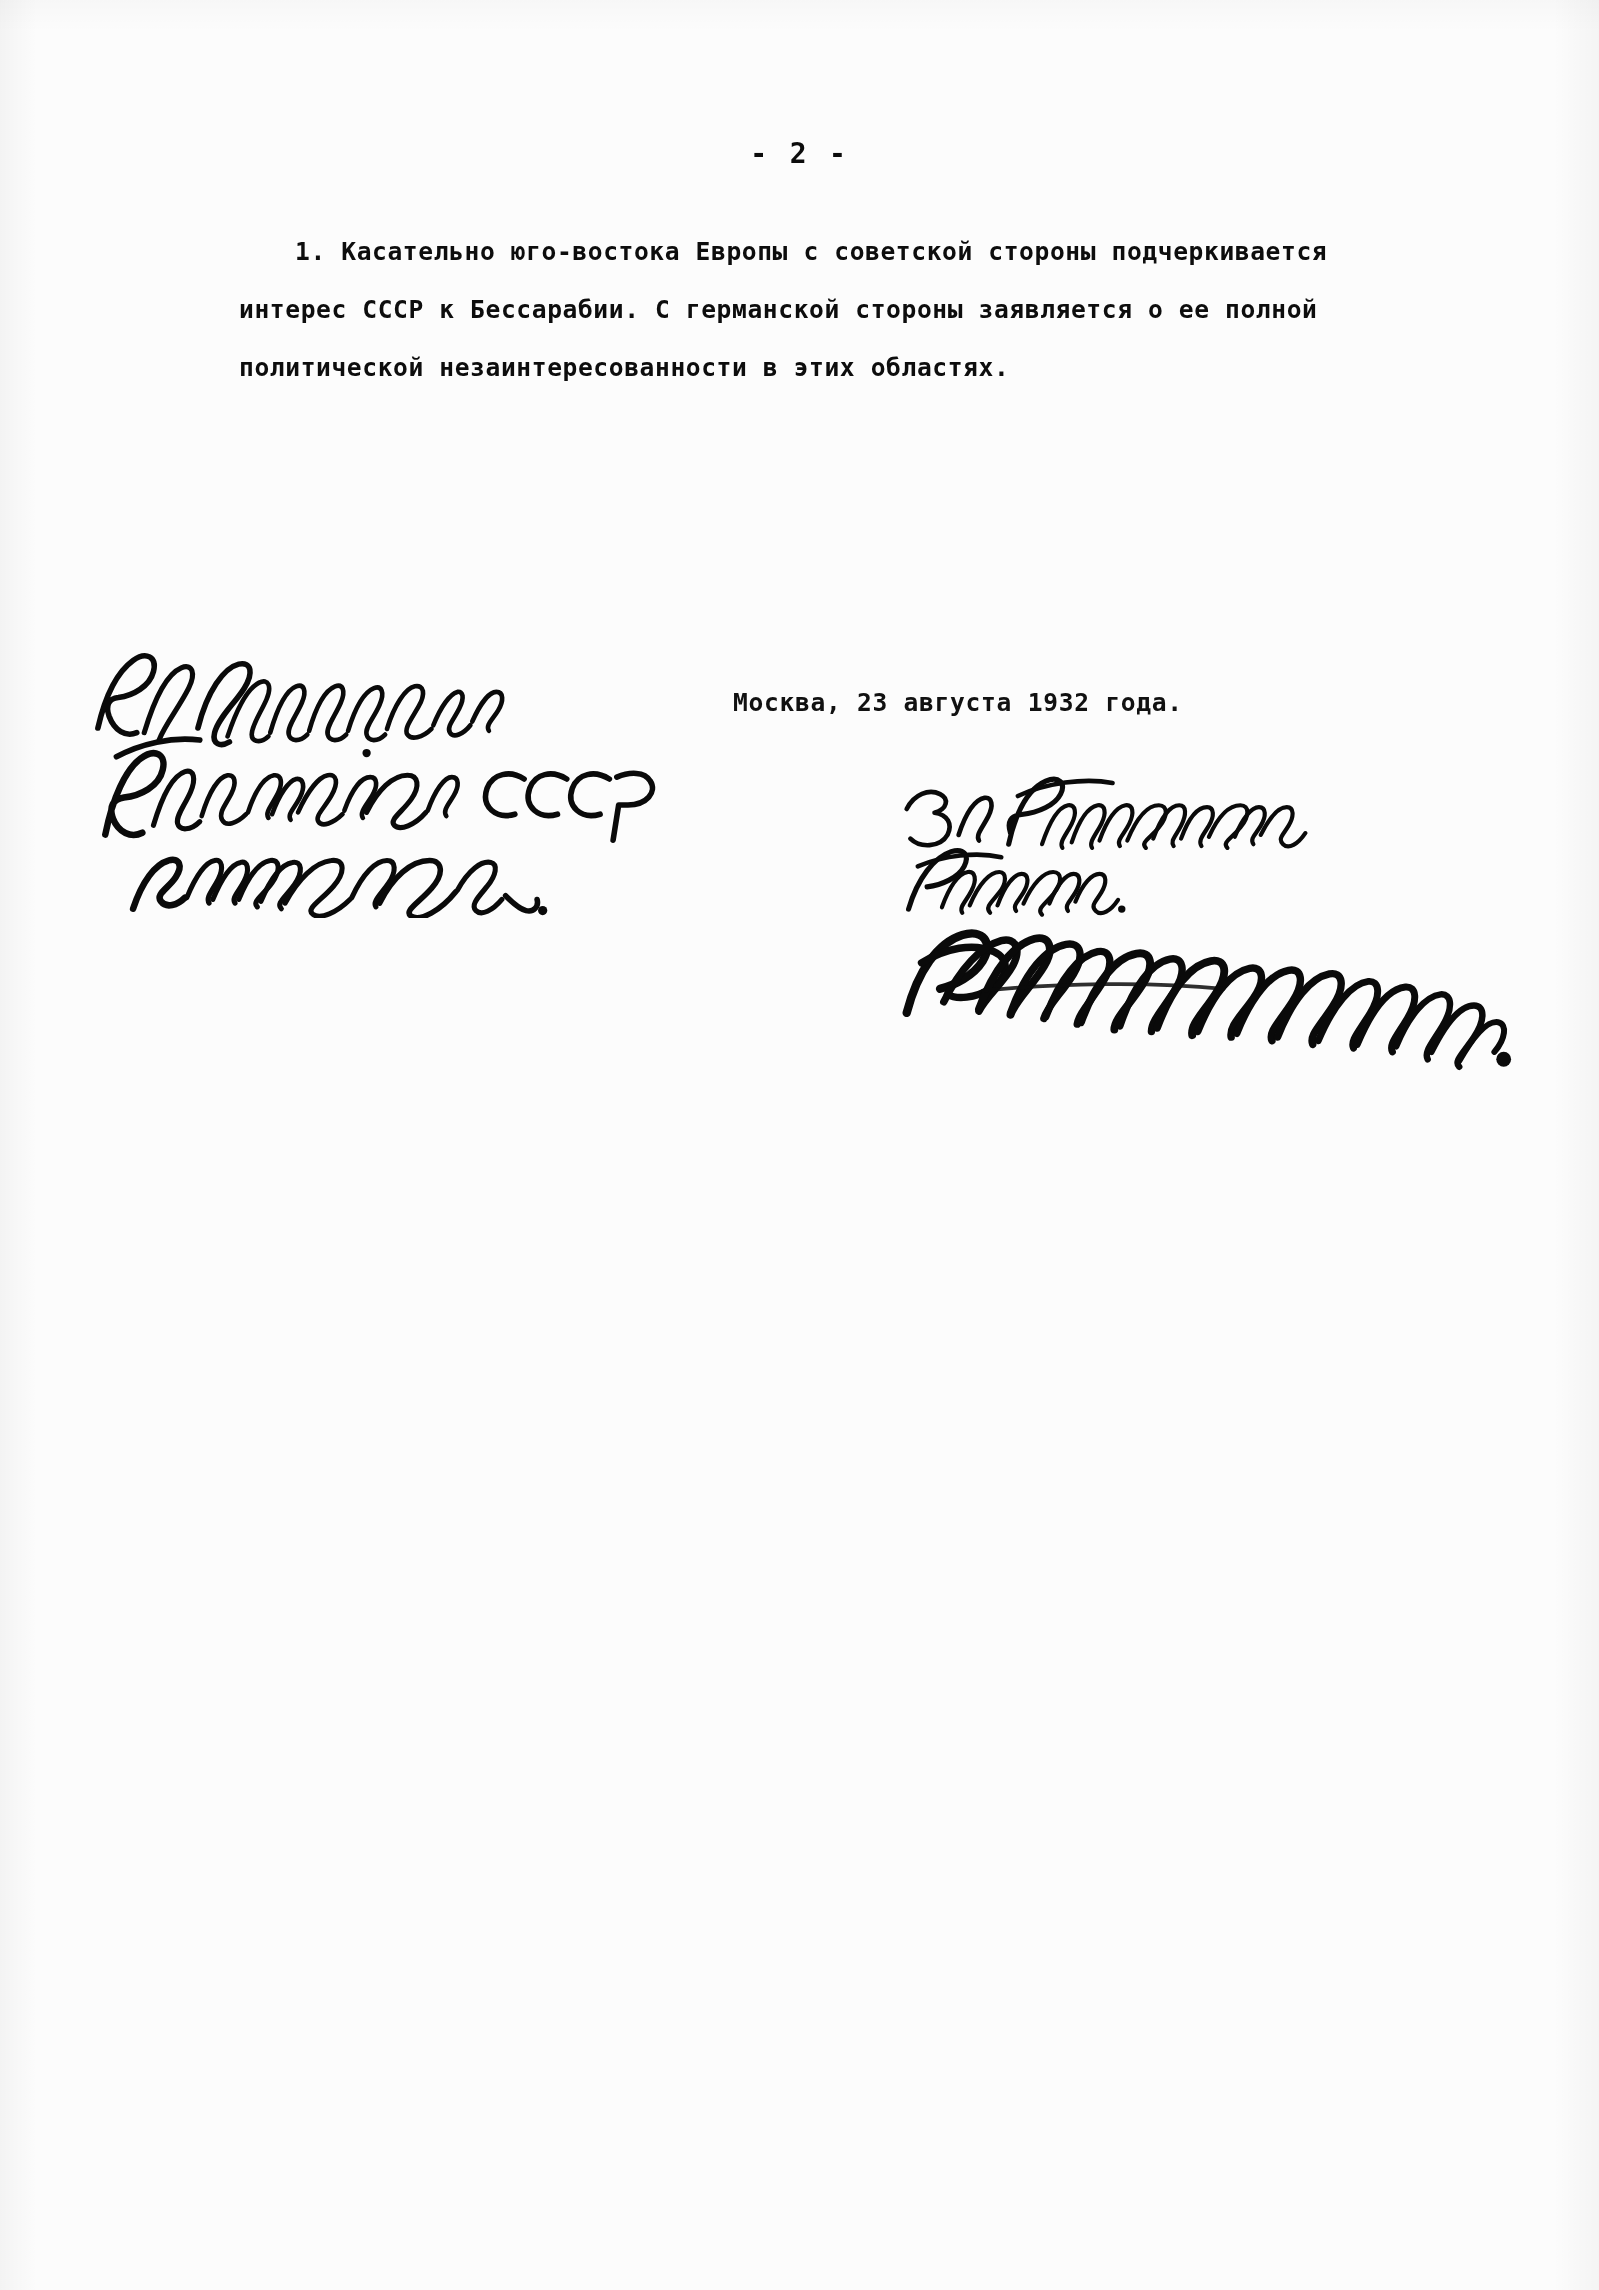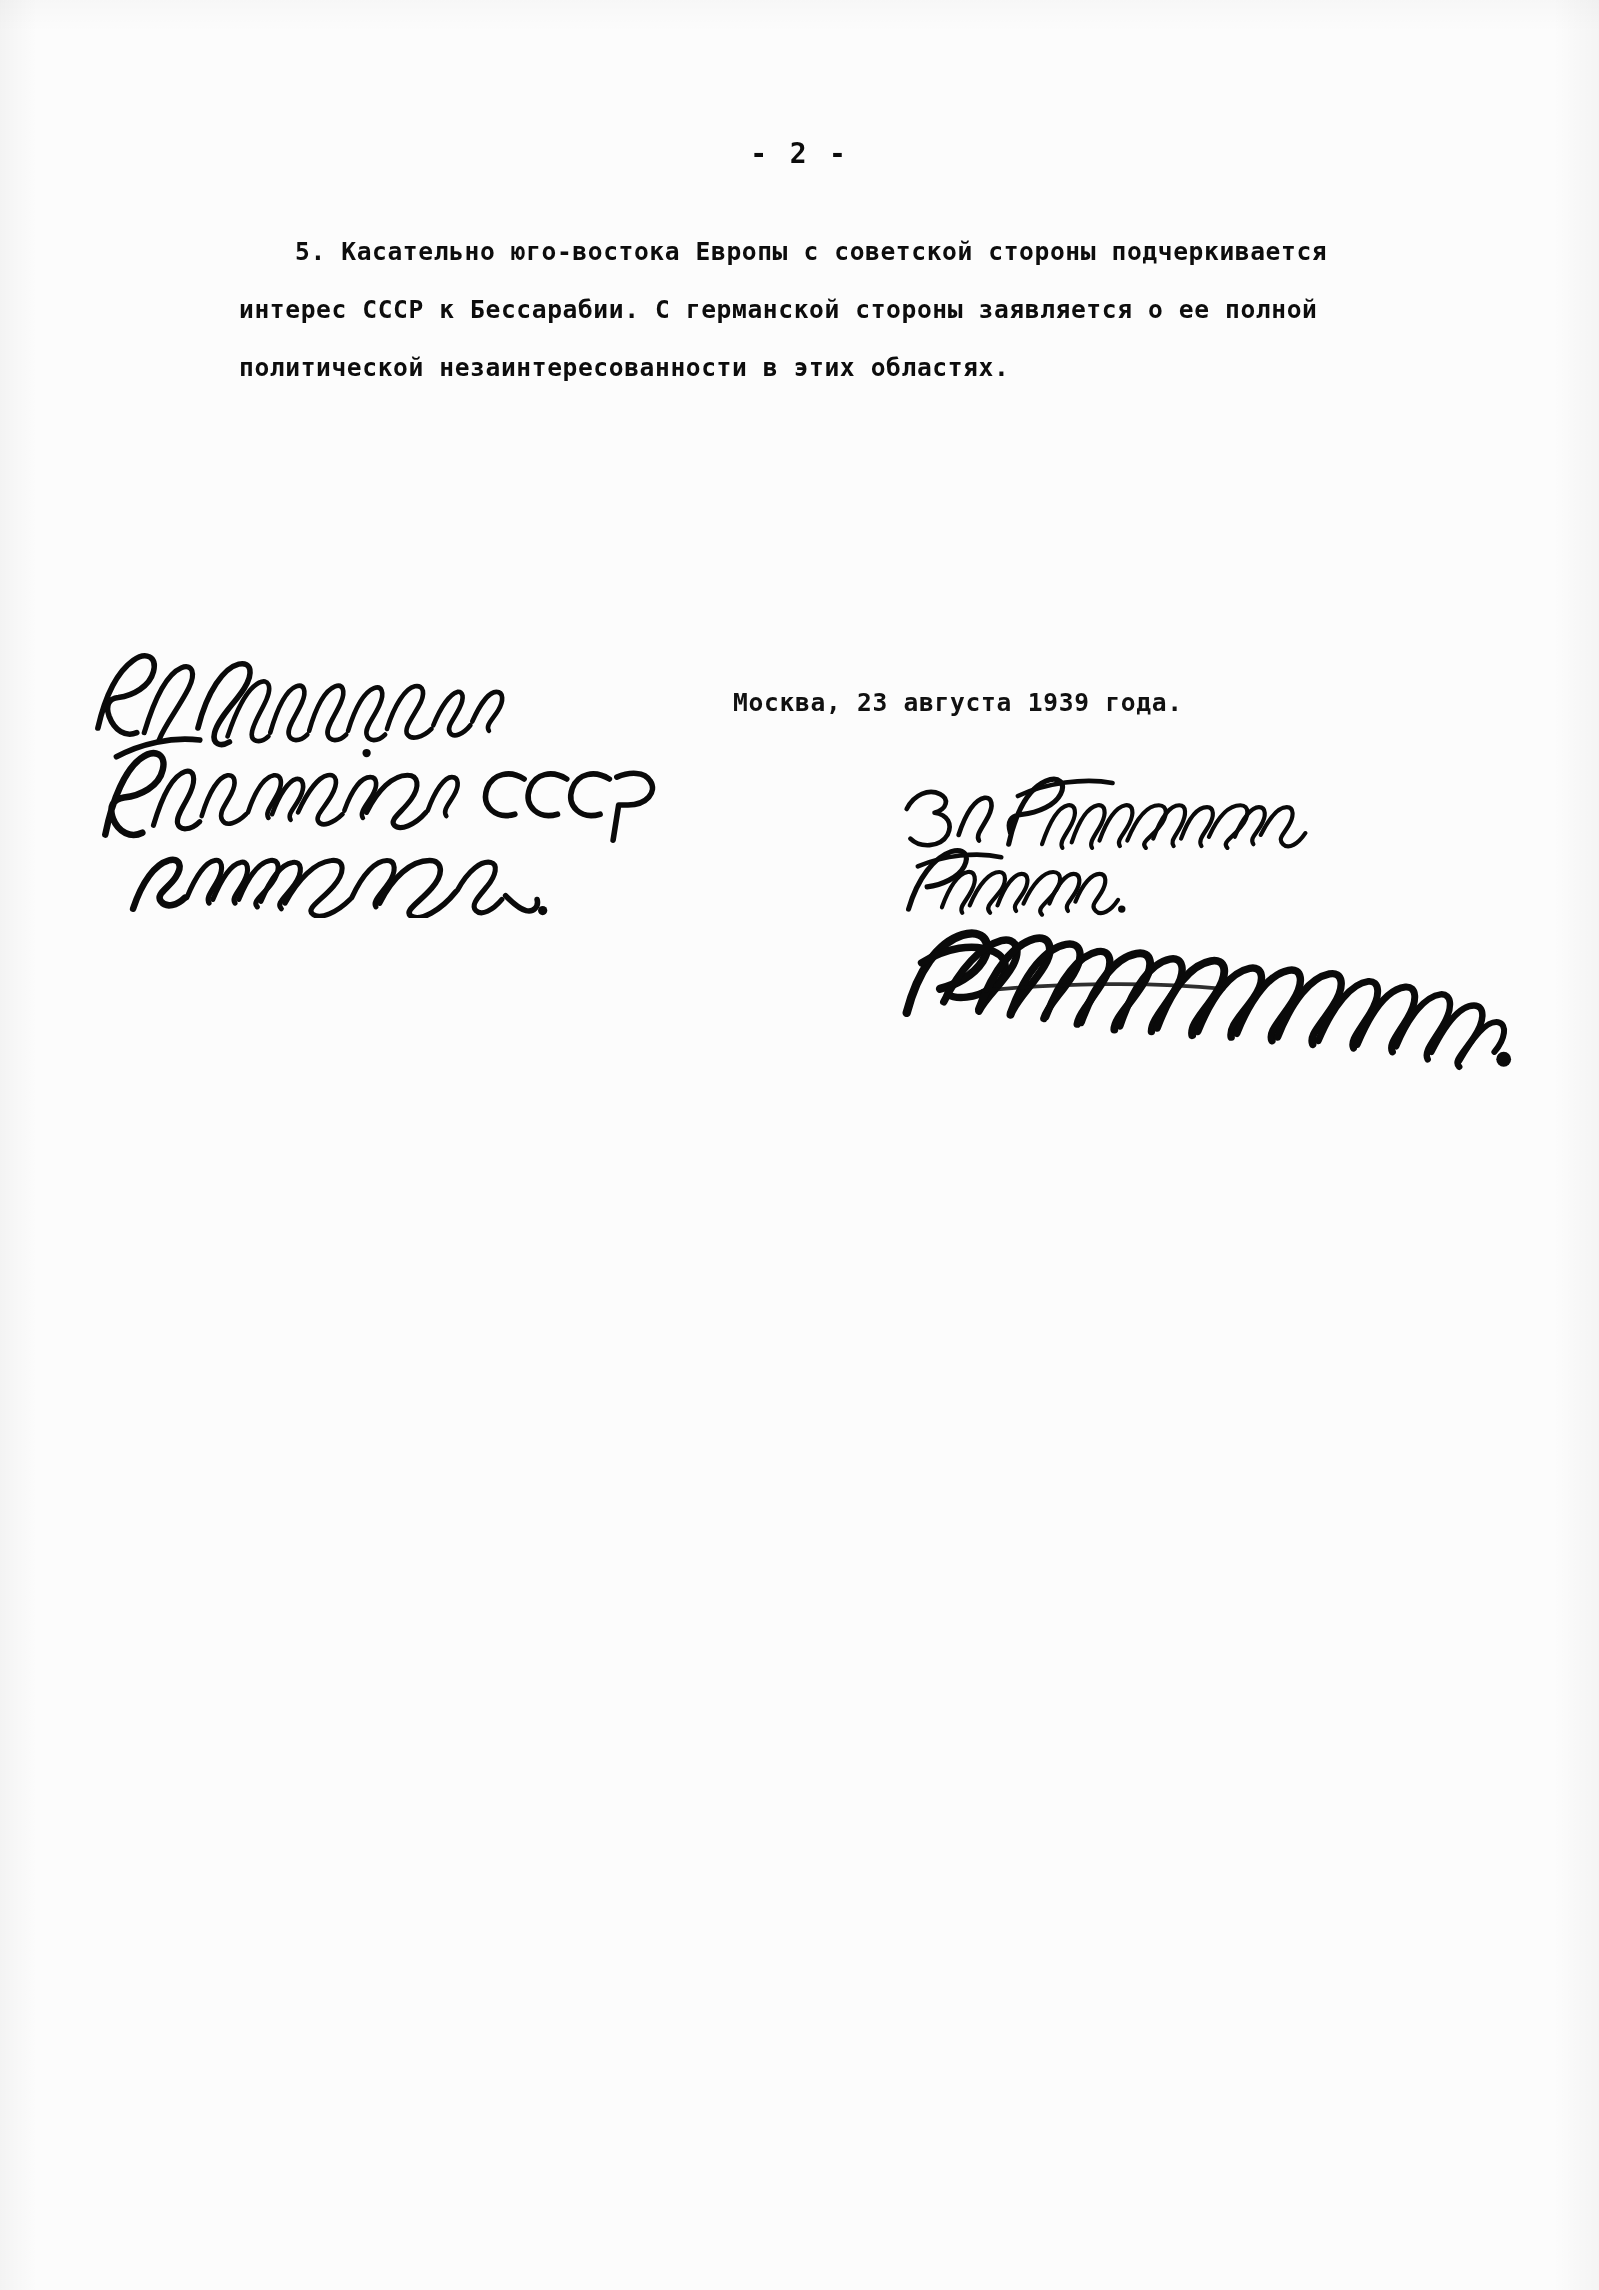--- a/index.html
+++ b/index.html
@@ -96,24 +96,24 @@
 </style>
 </head>
 <body>
 
 <div class="page">
   <div class="paper-tone"></div>
 
   <div class="page-number">- 2 -</div>
 
   <div class="body-text">
-    <div class="para p3">5. Касательно юго-востока Европы с советской стороны подчеркивается интерес СССР к Бессарабии. С германской стороны заявляется о ее полной политической незаинтересованности в этих областях.</div>
+    <div class="para p3">1. Касательно юго-востока Европы с советской стороны подчеркивается интерес СССР к Бессарабии. С германской стороны заявляется о ее полной политической незаинтересованности в этих областях.</div>
   </div>
 
-  <div class="datestamp">Москва, 23 августа 1939 года.</div>
+  <div class="datestamp">Москва, 23 августа 1932 года.</div>
 
   <div class="sig-block sig-soviet">
     <svg class="sig-svg" width="724" height="278" viewBox="0 0 780 300">
       <g fill="none" stroke="#0a0a0a" stroke-linecap="round" stroke-linejoin="round">
 
         <path d="M10,95 C18,60 30,35 48,22 C62,12 74,18 70,34 C66,50 48,60 32,62 C22,63 18,70 22,82 C28,98 40,105 52,100" stroke-width="6"></path>
         <path d="M60,100 C72,60 86,36 100,30 C112,25 116,36 108,52 C98,72 82,92 76,108" stroke-width="5.5"></path>
         <path d="M118,95 C128,55 146,30 162,26 C176,23 178,36 168,52 C158,68 140,84 136,100 C133,112 142,116 152,110" stroke-width="6"></path>
         <path d="M150,104 C160,74 172,52 184,46 C194,41 198,50 192,64 C186,78 176,92 176,102 C176,110 186,112 194,104" stroke-width="5"></path>
         <path d="M196,100 C204,72 214,54 224,50 C232,47 236,54 230,68 C224,82 214,94 216,102 C218,110 228,110 236,102" stroke-width="5"></path>

